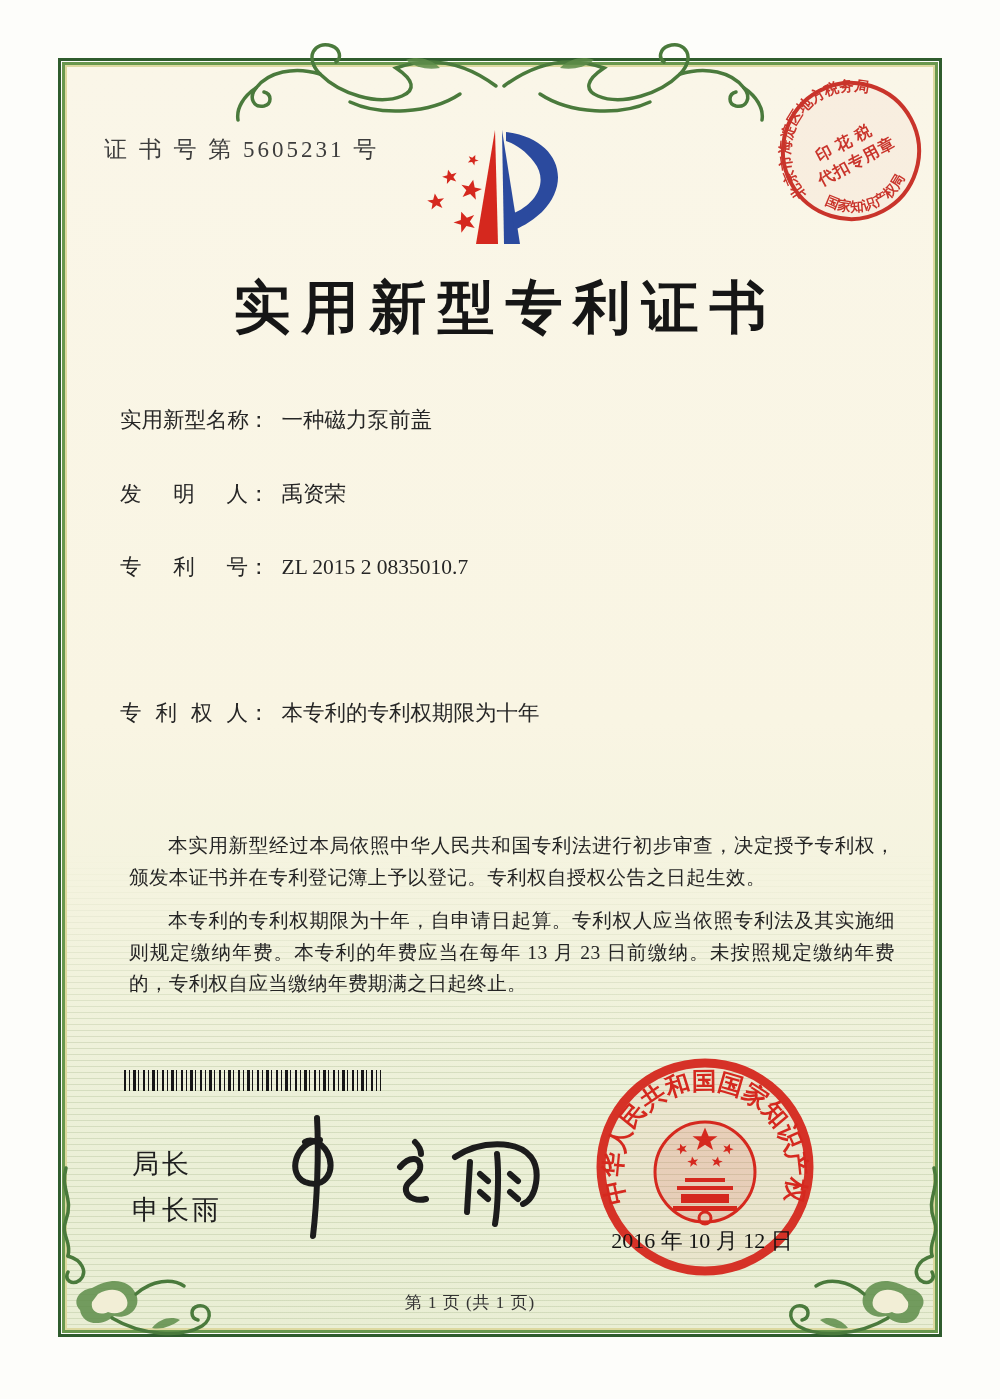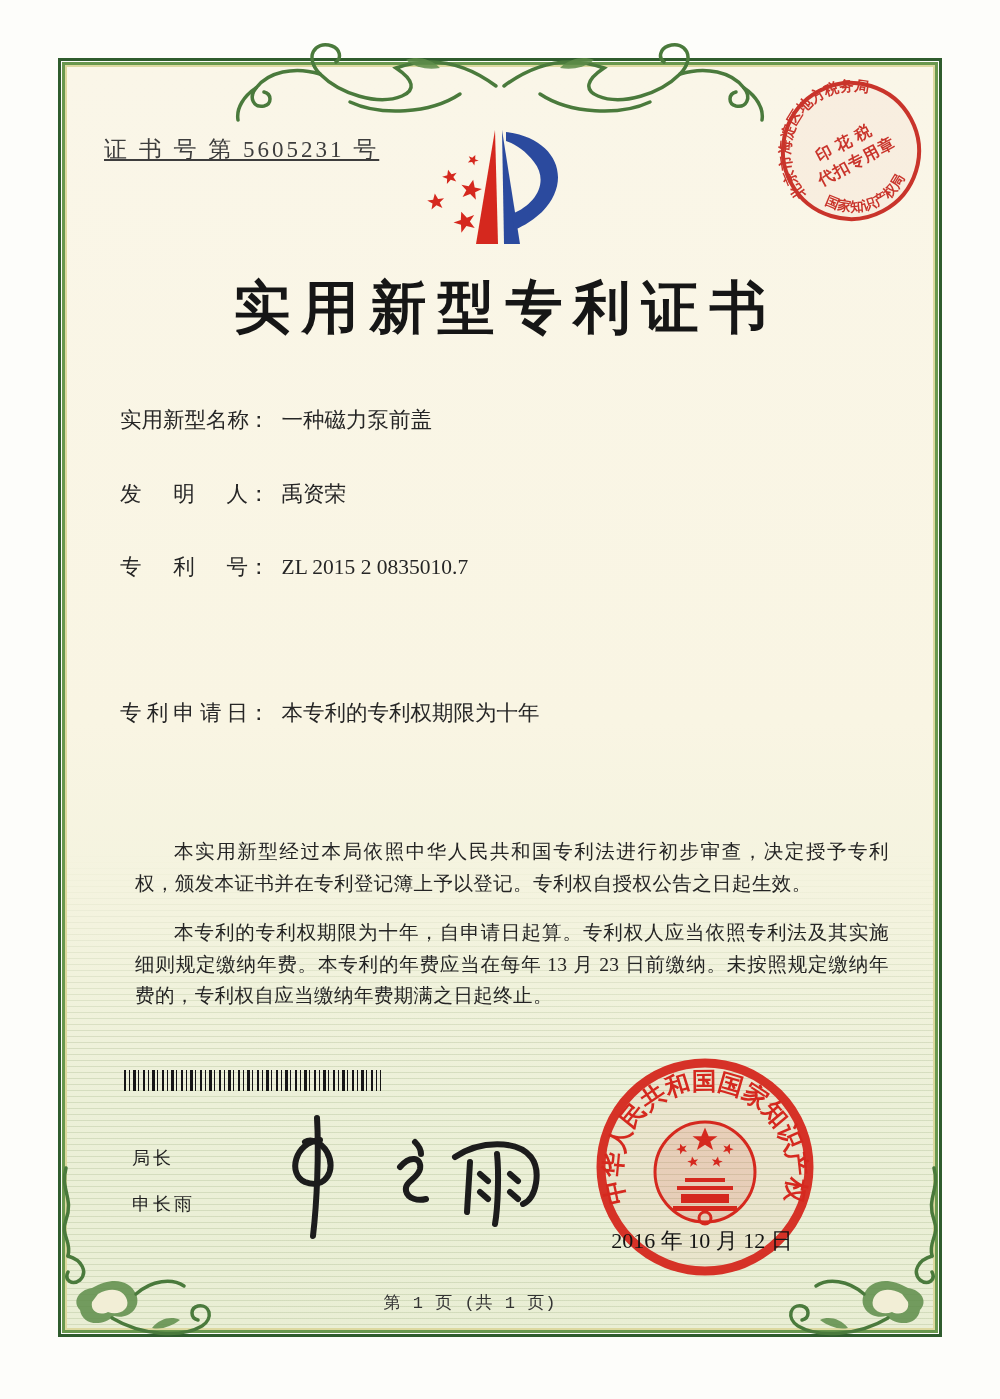--- a/index.html
+++ b/index.html
@@ -20,40 +20,40 @@
     position:absolute;left:67px;right:67px;top:850px;bottom:71px;
     background:repeating-linear-gradient(180deg,rgba(122,148,92,0.20) 0 1px,rgba(0,0,0,0) 1px 6px);
     -webkit-mask-image:linear-gradient(180deg,transparent 0,#000 190px);
     mask-image:linear-gradient(180deg,transparent 0,#000 190px);
   }
   svg{position:absolute;overflow:visible;}
   .orn{stroke:#4a7a3c;stroke-width:3.5;fill:none;stroke-linecap:round;}
   .orn-fill{fill:#5d8c49;stroke:none;opacity:.85;}
   .orn-cream{fill:#f2eed6;stroke:none;}
   
-  .cert-no{position:absolute;left:104px;top:134px;font-size:23px;letter-spacing:3px;color:#3d3d3d;text-decoration:underline;}
+  .cert-no{position:absolute;left:104px;top:134px;font-size:23px;letter-spacing:3px;color:#3d3d3d;}
   .title{position:absolute;left:0;right:0;top:270px;margin:0;text-align:center;
          font-size:57px;font-weight:700;letter-spacing:11px;text-indent:11px;color:#161616;}
   .field{position:absolute;left:120px;font-size:21.5px;color:#262626;white-space:nowrap;}
   .flabel{display:inline-block;width:128px;text-align:justify;text-align-last:justify;-moz-text-align-last:justify;}
   .fvalue{margin-left:12px;}
   .body{position:absolute;left:117px;top:818px;width:790px;font-size:19.5px;line-height:31.5px;
         text-align:justify;color:#242424;letter-spacing:.4px;}
-  .body p{margin:18px;text-indent:2em;}
+  .body p{margin:12px;text-indent:2em;}
   .barcode{position:absolute;left:124px;top:1070px;width:257px;height:21px;
     background-image:
       repeating-linear-gradient(90deg,#161616 0 2px,transparent 2px 5px,#161616 5px 6px,transparent 6px 9px,
         #161616 9px 12px,transparent 12px 14px,#161616 14px 15px,transparent 15px 19px);
   }
-  .signer{position:absolute;left:132px;font-size:18px;letter-spacing:3px;color:#1f1f1f;
+  .signer{position:absolute;left:132px;font-size:27px;letter-spacing:3px;color:#1f1f1f;
           font-family:"Liberation Sans","DejaVu Sans",sans-serif;}
   .seal-date{position:absolute;left:602px;top:1226px;width:200px;text-align:center;
              font-size:22px;color:#141414;}
   .footer{position:absolute;left:0;top:1291px;width:940px;text-align:center;
-          font-size:17px;letter-spacing:1px;color:#333;font-family:Liberation Mono, monospace;}
+          font-size:17px;letter-spacing:1px;color:#333;}
   .red{fill:#c9342b;}
   .sig{stroke:#1c1c1c;stroke-width:6;fill:none;stroke-linecap:round;stroke-linejoin:round;}
 </style>
 </head>
 <body>
 
 <div class="page">
 
   <div class="f1">
     <div class="f2">
@@ -133,21 +133,21 @@
   <div class="field" style="top:405px">
     <span class="flabel">实用新型名称</span><span>：</span><span class="fvalue">一种磁力泵前盖</span>
   </div>
   <div class="field" style="top:479px">
     <span class="flabel">发明人</span><span>：</span><span class="fvalue">禹资荣</span>
   </div>
   <div class="field" style="top:552px">
     <span class="flabel">专利号</span><span>：</span><span class="fvalue">ZL 2015 2 0835010.7</span>
   </div>
   <div class="field" style="top:698px">
-    <span class="flabel">专利申请日</span><span>：</span><span class="fvalue">本专利的专利权期限为十年</span>
+    <span class="flabel">专利权人</span><span>：</span><span class="fvalue">本专利的专利权期限为十年</span>
   </div>
 
   <div class="body">
     <p>本实用新型经过本局依照中华人民共和国专利法进行初步审查，决定授予专利权，颁发本证书并在专利登记簿上予以登记。专利权自授权公告之日起生效。</p>
     <p>本专利的专利权期限为十年，自申请日起算。专利权人应当依照专利法及其实施细则规定缴纳年费。本专利的年费应当在每年 13 月 23 日前缴纳。未按照规定缴纳年费的，专利权自应当缴纳年费期满之日起终止。</p>
   </div>
 
   <div class="barcode"></div>
 
   <div class="signer" style="top:1146px">局长</div>

